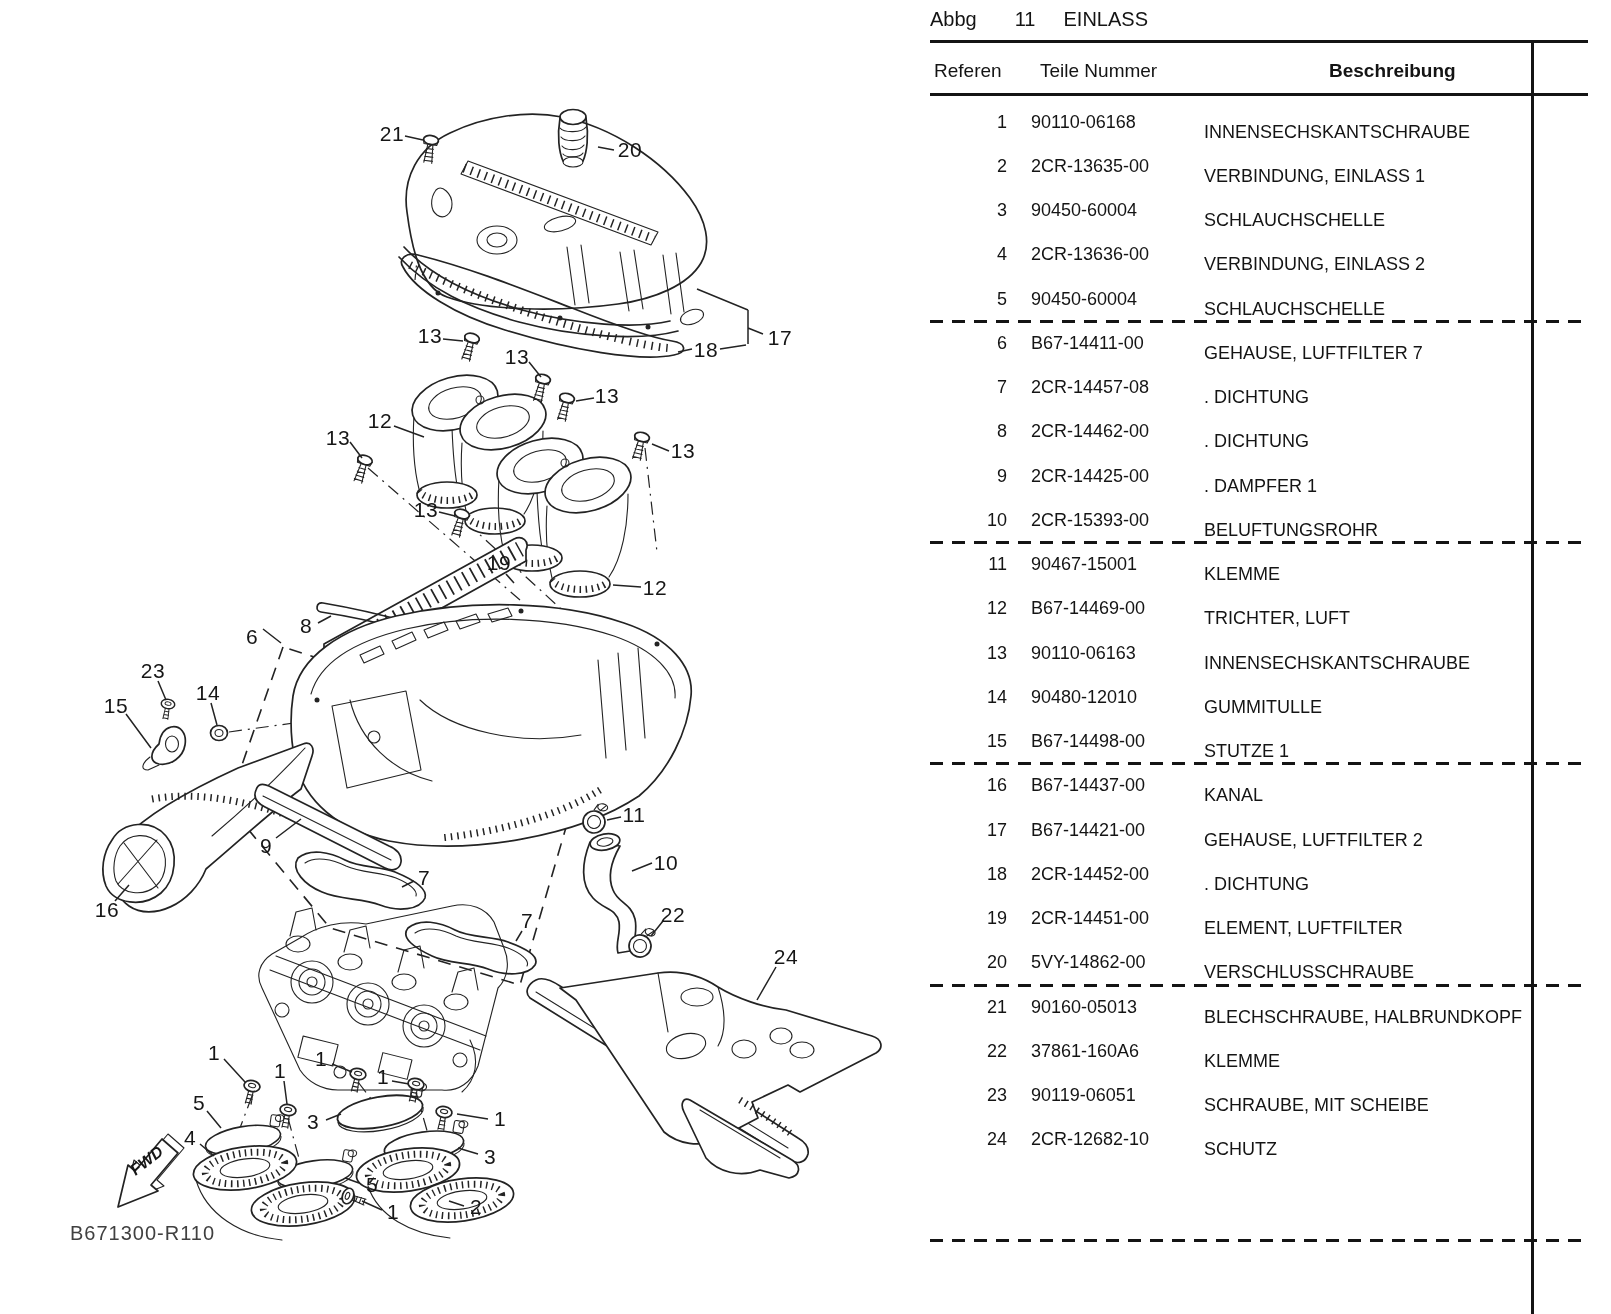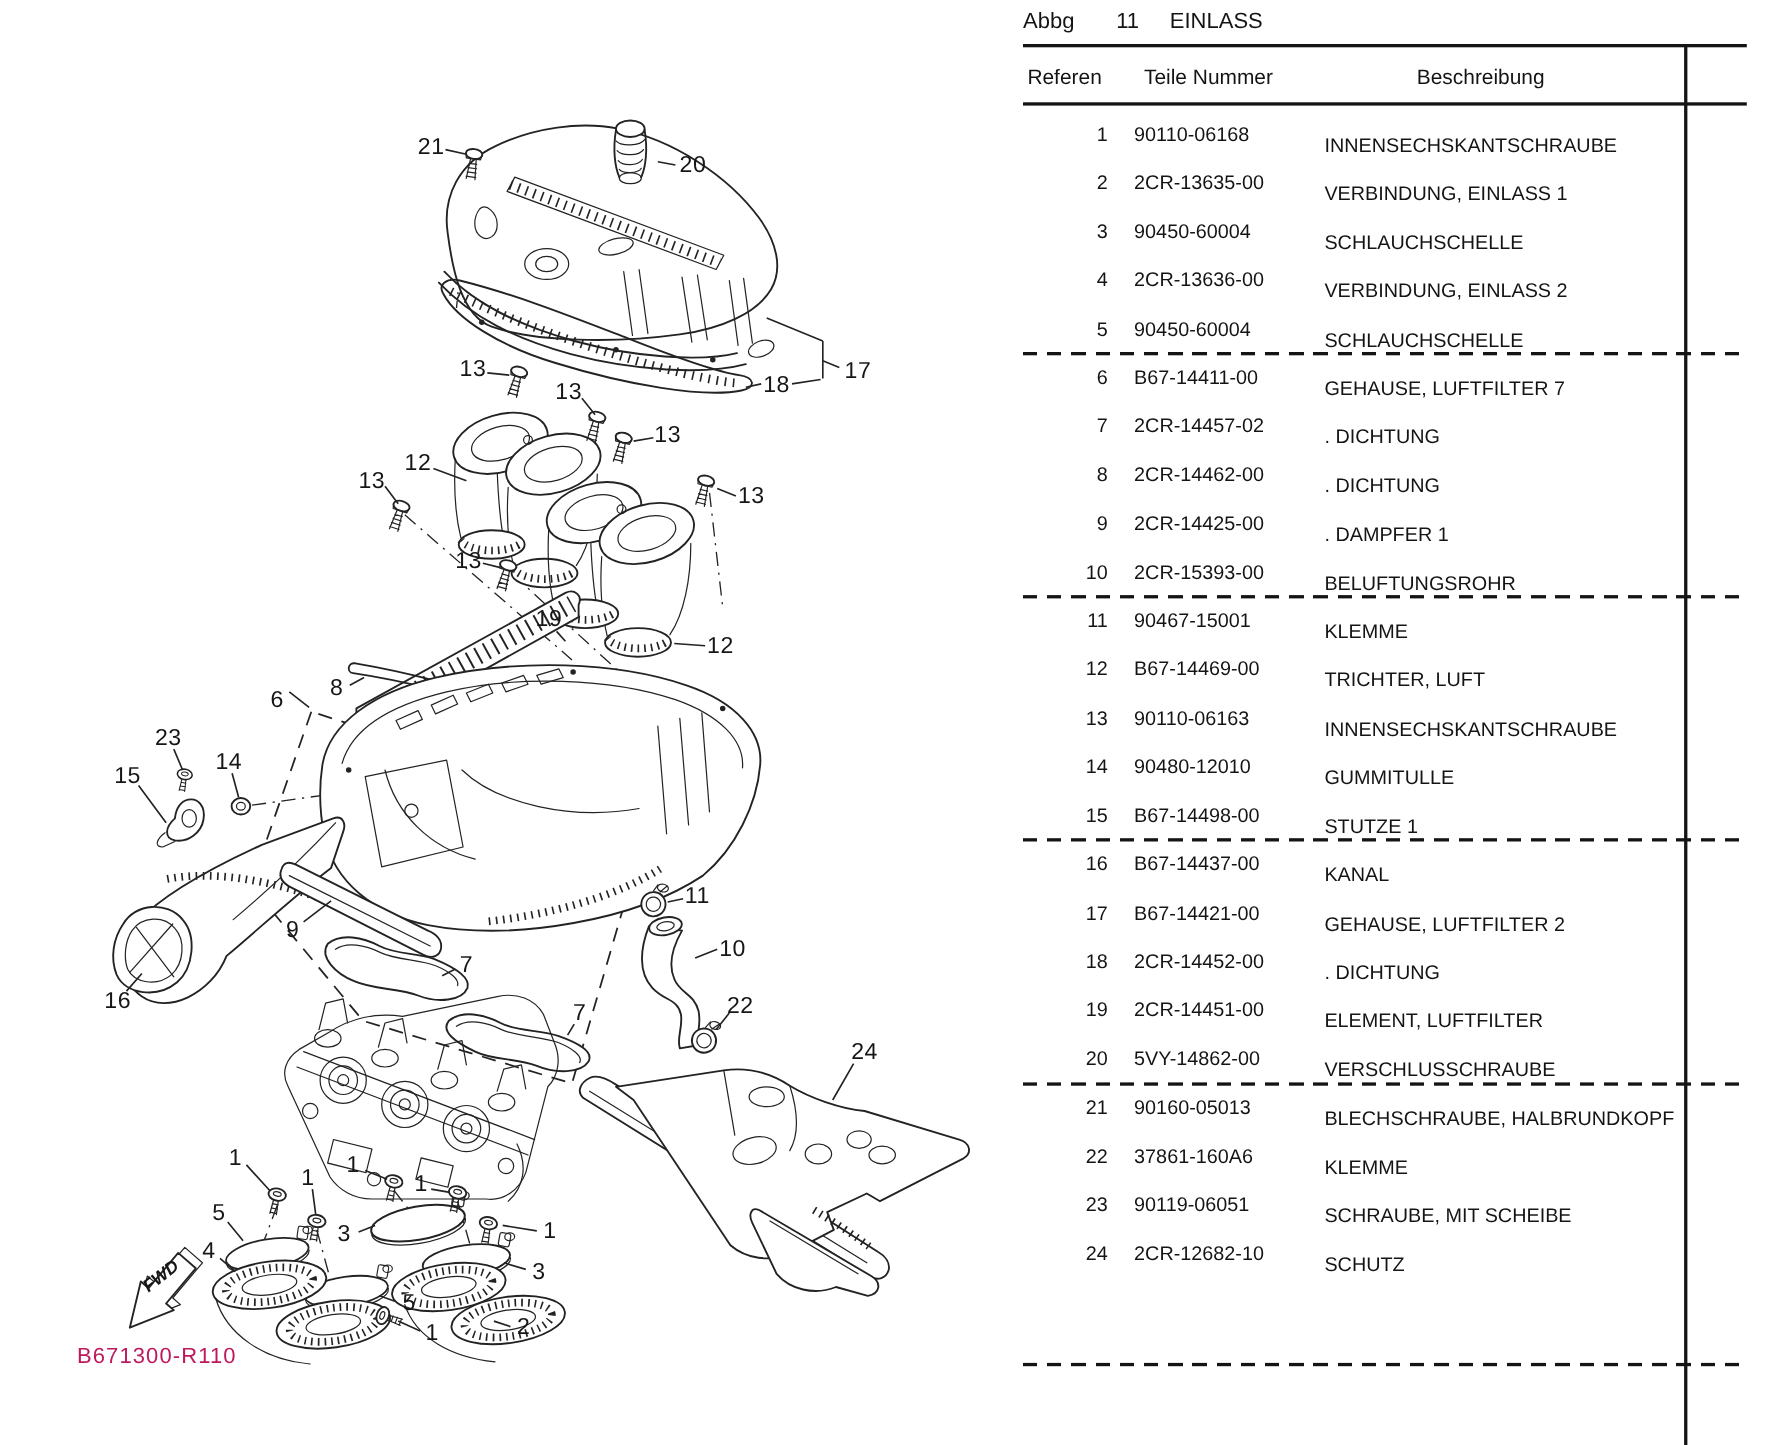--- a/index.html
+++ b/index.html
@@ -12,21 +12,21 @@
 
   
   .diagram-panel { position:absolute; left:0; top:0; width:925px; height:1314px; }
   .diagram-panel svg { position:absolute; left:0; top:0; }
   .callout {
     position:absolute; transform:translate(-50%,-50%);
     font-size:21px; letter-spacing:.5px; color:#161616; white-space:nowrap;
   }
   .diagram-code {
     position:absolute; left:70px; top:1222px;
-    font-size:20px; letter-spacing:1px; color:#be185d;
+    font-size:20px; letter-spacing:1px; color:#404040;
   }
   .fwd-label {
     position:absolute; left:127px; top:1165px;
     transform:rotate(-38deg); transform-origin:left top;
     font-size:16px; font-weight:bold; font-style:italic; color:#161616;
   }
 
   
   .o  { fill:none; stroke:#232323; stroke-width:1.7; stroke-linejoin:round; stroke-linecap:round; }
   .wf { fill:#fff; }
@@ -45,21 +45,21 @@
   .table-title { position:absolute; left:930px; top:8px; font-size:20px; }
   .table-title span { display:inline-block; }
   .fig-num   { margin-left:38px; }
   .fig-title { margin-left:28px; }
   .rule { position:absolute; left:930px; width:658px; height:3px; background:#141414; }
   .rule1 { top:40px; } .rule2 { top:93px; }
   .col-headers { position:absolute; left:930px; top:52px; width:658px; height:40px; font-size:19px; }
   .col-headers span { position:absolute; top:8px; }
   .col-ref  { left:4px; }
   .col-part { left:110px; }
-  .col-desc { left:358px; }
+  .col-desc { left:399px;font-weight:bold; }
   .v-divider { position:absolute; left:1531px; top:40px; width:3px; height:1274px; background:#141414; }
 
   .rows { position:absolute; left:930px; top:100px; width:658px; }
   .part-row { height:44.25px; display:flex; align-items:center; font-size:18px; }
   .c-ref  { width:77px; text-align:right; }
   .c-part { margin-left:24px; width:173px; }
   .c-desc { flex:1;margin-top:20px; }
   .dashed-sep { height:0; position:relative; }
   .dashed-sep::after {
     content:""; position:absolute; left:0; right:0; top:-1.5px; height:3px;
@@ -385,21 +385,21 @@
           <span class="c-desc">SCHLAUCHSCHELLE</span>
         </div>
         <div class="dashed-sep"></div>
         <div class="part-row">
           <span class="c-ref">6</span>
           <span class="c-part">B67-14411-00</span>
           <span class="c-desc">GEHAUSE, LUFTFILTER 7</span>
         </div>
         <div class="part-row">
           <span class="c-ref">7</span>
-          <span class="c-part">2CR-14457-02</span>
+          <span class="c-part">2CR-14457-08</span>
           <span class="c-desc">. DICHTUNG</span>
         </div>
         <div class="part-row">
           <span class="c-ref">8</span>
           <span class="c-part">2CR-14462-00</span>
           <span class="c-desc">. DICHTUNG</span>
         </div>
         <div class="part-row">
           <span class="c-ref">9</span>
           <span class="c-part">2CR-14425-00</span>

